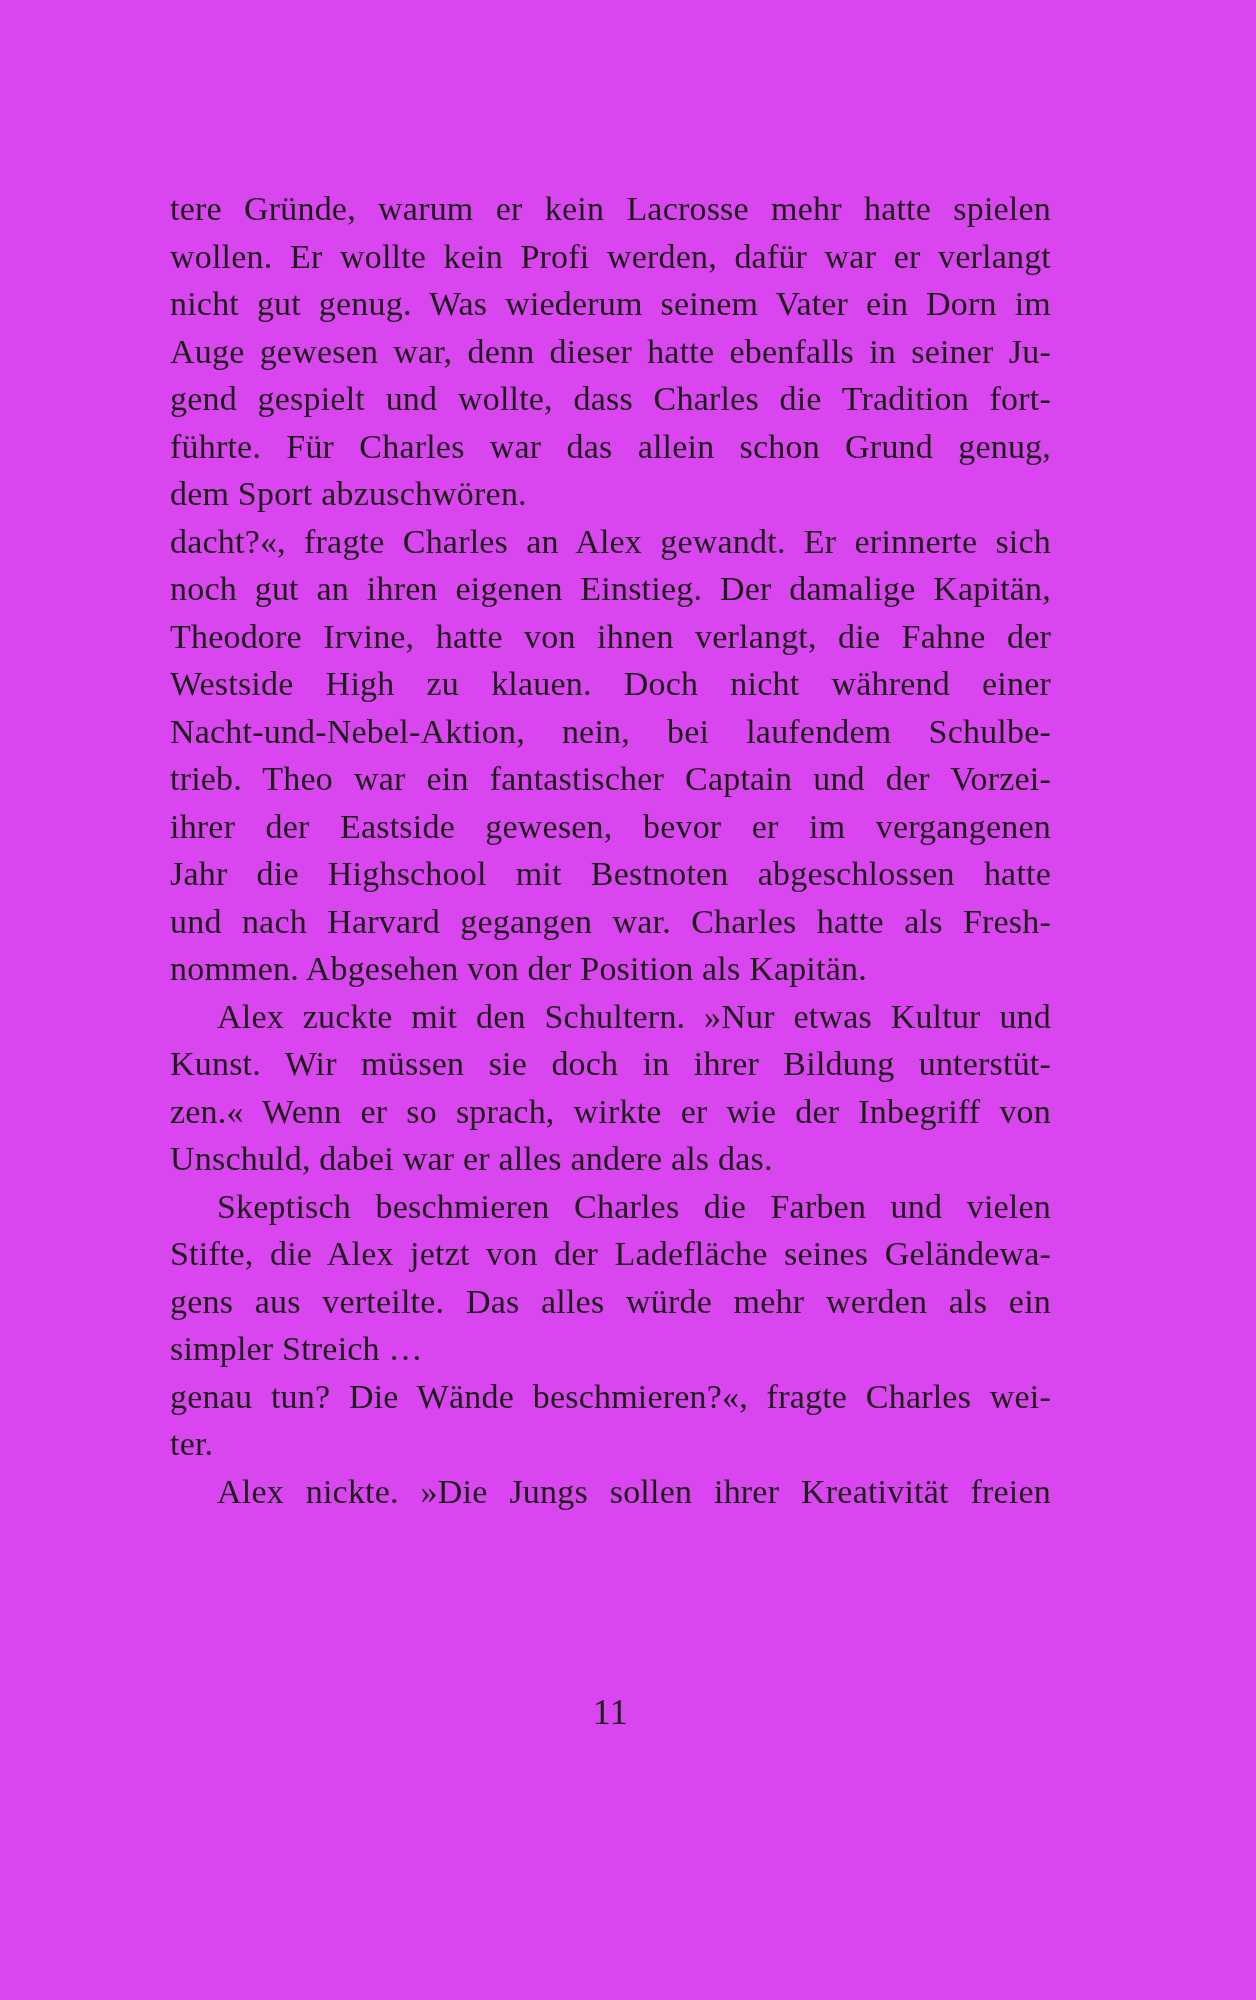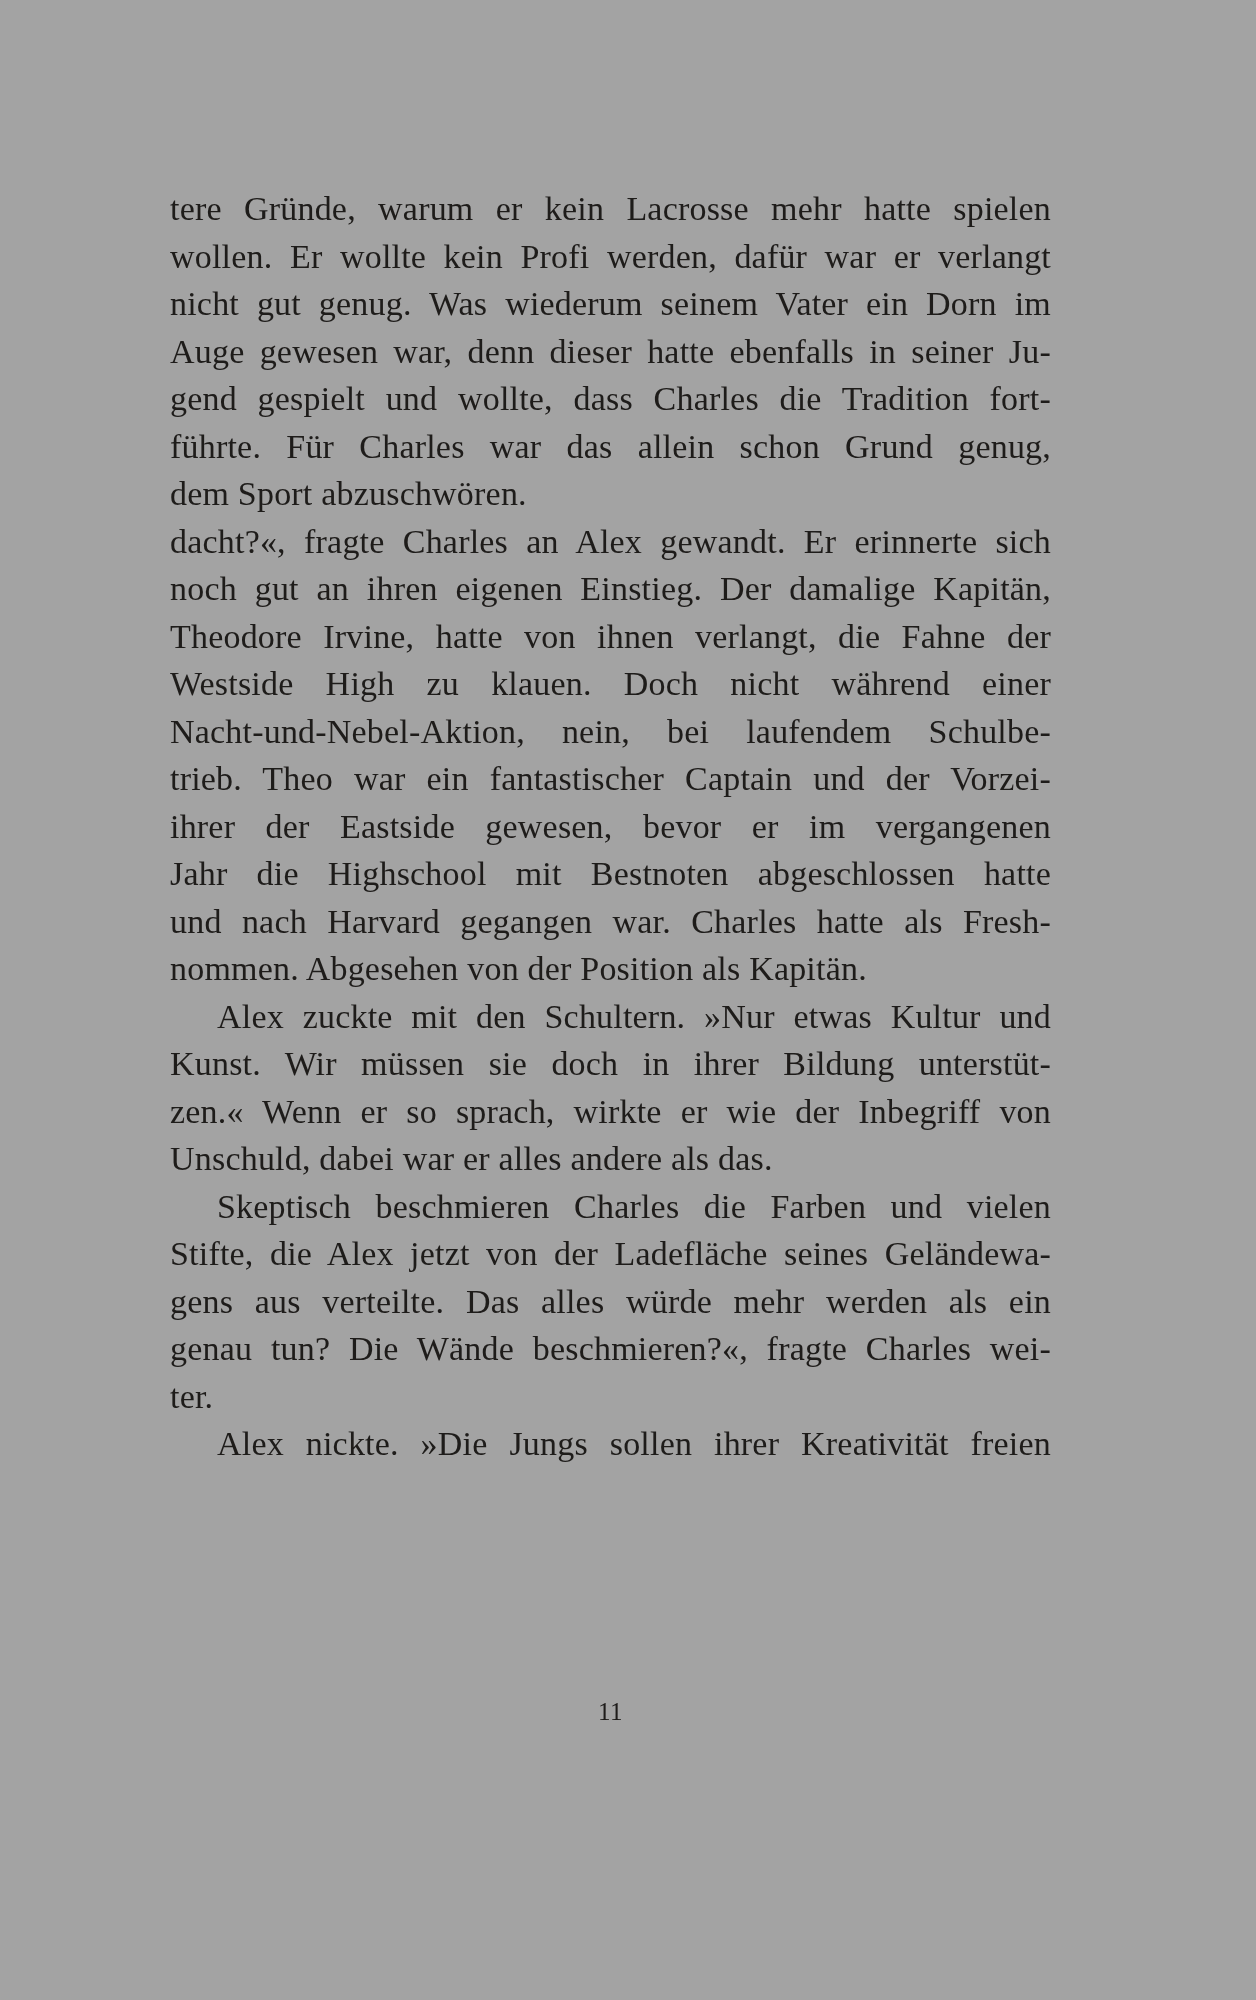--- a/index.html
+++ b/index.html
@@ -4,21 +4,21 @@
 <style>
   html, body {
     margin: 0;
     padding: 0;
     background: #ffffff;
   }
   .page {
     position: relative;
     width: 1256px;
     height: 2000px;
-    background: #a3a3a3;
+    background: #d946ef;
     color: #1e1c1a;
     font-family: "Liberation Serif", "DejaVu Serif", serif;
     overflow: hidden;
   }
   .text-block {
     position: absolute;
     left: 170px;
     top: 185px;
     width: 881px;
   }
@@ -35,21 +35,21 @@
   .line.last {
     text-align: right;
     text-align-last: left;
   }
   .page-number {
     position: absolute;
     left: 170px;
     top: 1692px;
     width: 881px;
     text-align: center;
-    font-size: 25px;
+    font-size: 36px;
     line-height: 40px;
     letter-spacing: 0.5px;
   }
 </style>
 </head>
 <body>
 
 <div class="page">
   <div class="text-block">
       <div class="line">tere Gründe, warum er kein Lacrosse mehr hatte spielen</div>
@@ -69,18 +69,19 @@
       <div class="line">Jahr die Highschool mit Bestnoten abgeschlossen hatte</div>
       <div class="line">und nach Harvard gegangen war. Charles hatte als Fresh-</div>
       <div class="line last">nommen. Abgesehen von der Position als Kapitän.</div>
       <div class="line indent">Alex zuckte mit den Schultern. »Nur etwas Kultur und</div>
       <div class="line">Kunst. Wir müssen sie doch in ihrer Bildung unterstüt-</div>
       <div class="line">zen.« Wenn er so sprach, wirkte er wie der Inbegriff von</div>
       <div class="line last">Unschuld, dabei war er alles andere als das.</div>
       <div class="line indent">Skeptisch beschmieren Charles die Farben und vielen</div>
       <div class="line">Stifte, die Alex jetzt von der Ladefläche seines Geländewa-</div>
       <div class="line">gens aus verteilte. Das alles würde mehr werden als ein</div>
+      <div class="line last">simpler Streich …</div>
       <div class="line">genau tun? Die Wände beschmieren?«, fragte Charles wei-</div>
       <div class="line last">ter.</div>
       <div class="line indent">Alex nickte. »Die Jungs sollen ihrer Kreativität freien</div>
     </div>
   <div class="page-number">11</div>
 </div>
 
 </body></html>

